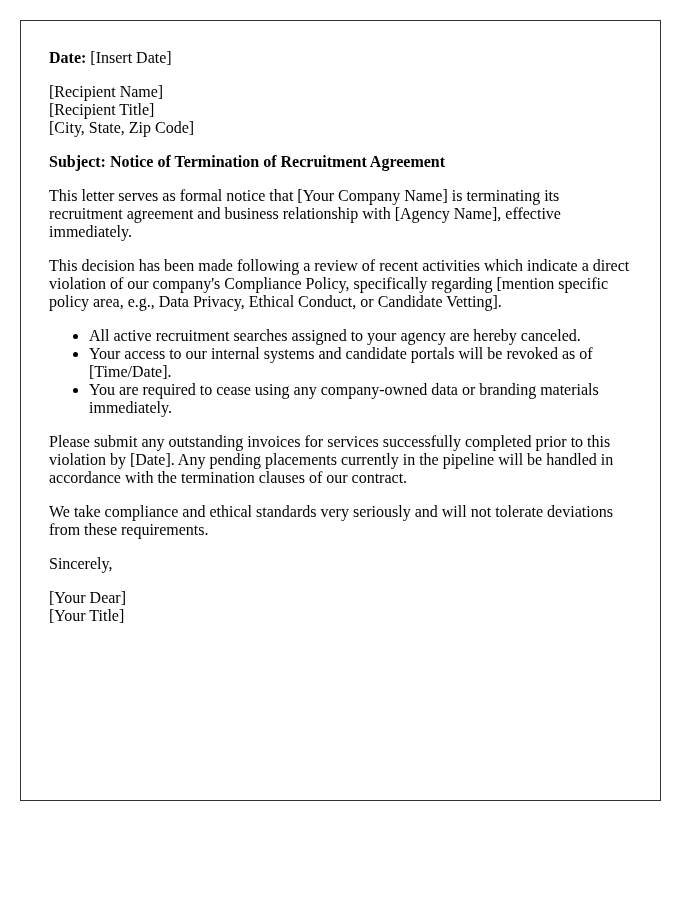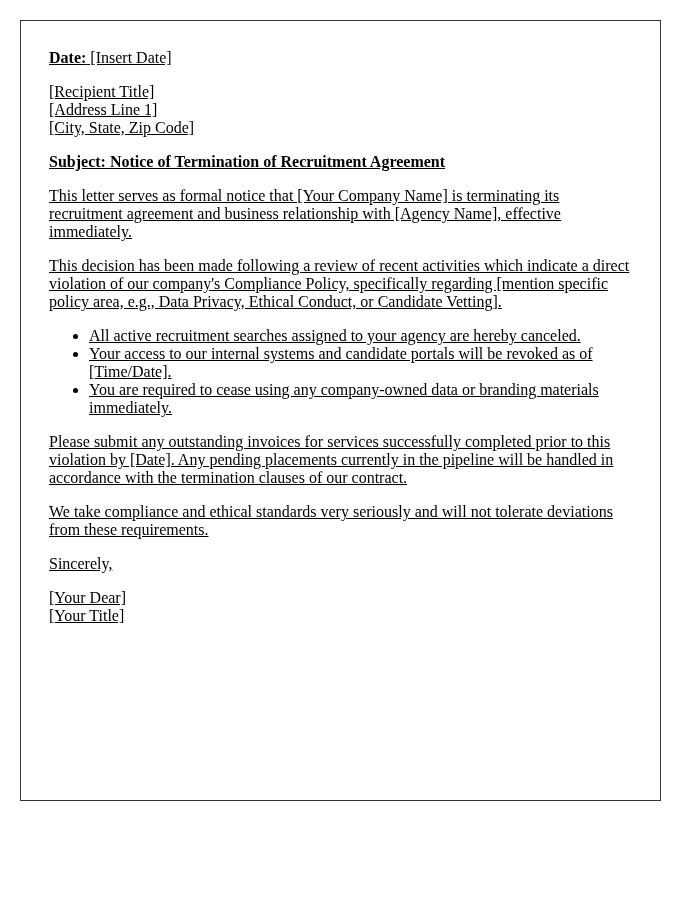--- a/index.html
+++ b/index.html
@@ -18,21 +18,20 @@
     .letter {
       position: absolute;
       left: 20px;
       top: 20px;
       width: 641px;
       height: 781px;
       box-sizing: border-box;
       border: 1px solid #333333;
       padding: 28px 28px 0 28px;
       line-height: 18px;
-      text-decoration: underline;
     }
     .letter p {
       margin: 0 0 16px 0;
     }
     .bold {
       font-weight: bold;
     }
     .block-line {
       display: block;
     }
@@ -45,22 +44,22 @@
     }
   </style>
 </head>
 <body>
 
 <div class="letter">
 
   <p><span class="bold">Date:</span><span> [Insert Date]</span></p>
 
   <p>
+    <span class="block-line">[Recipient Name]</span>
     <span class="block-line">[Recipient Title]</span>
-    <span class="block-line">[Address Line 1]</span>
     <span class="block-line">[City, State, Zip Code]</span>
   </p>
 
   <p class="bold">Subject: Notice of Termination of Recruitment Agreement</p>
 
 
   <p>This letter serves as formal notice that [Your Company Name] is terminating its recruitment agreement and business relationship with [Agency Name], effective immediately.</p>
 
   <p>This decision has been made following a review of recent activities which indicate a direct violation of our company's Compliance Policy, specifically regarding [mention specific policy area, e.g., Data Privacy, Ethical Conduct, or Candidate Vetting].</p>
 

